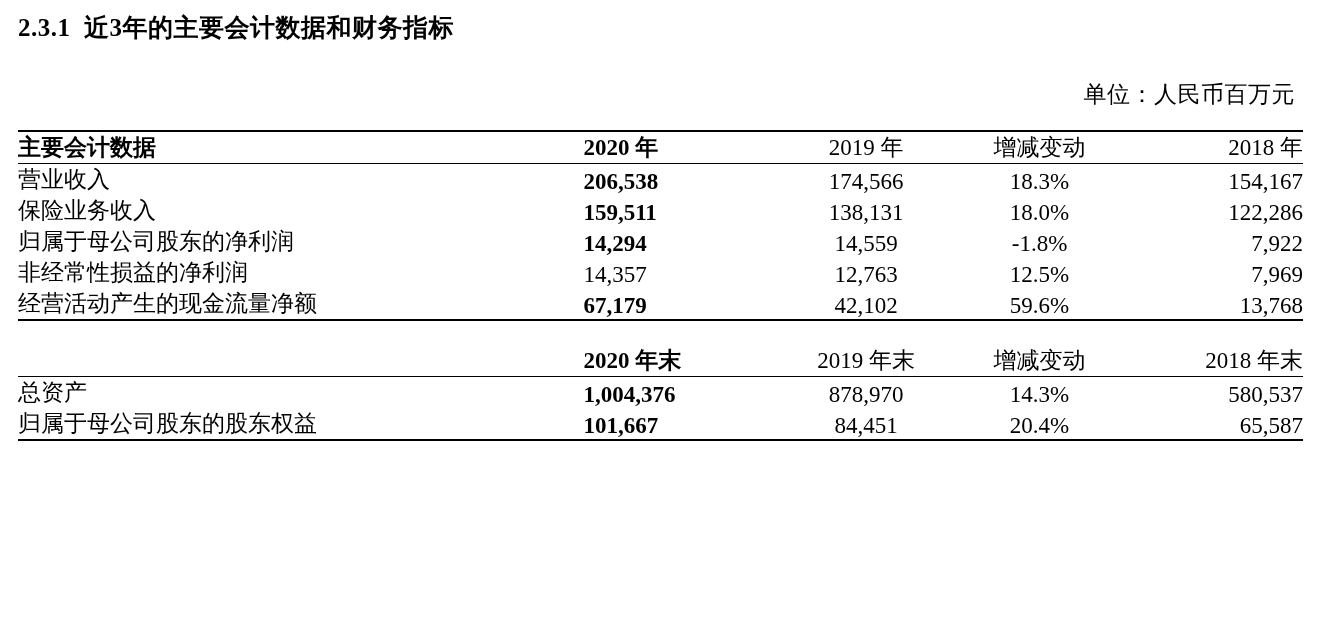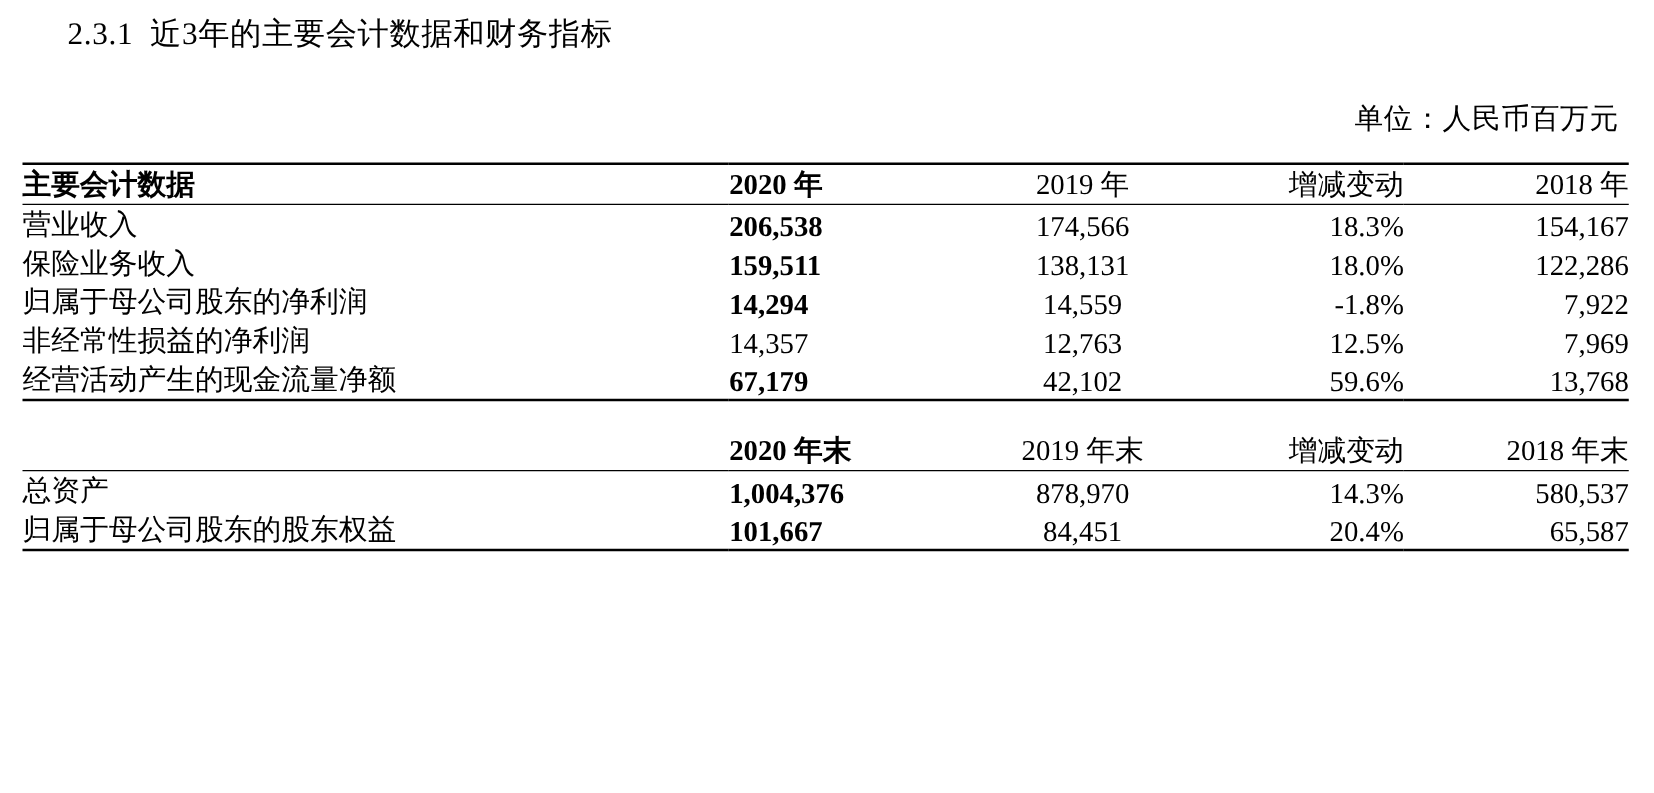--- a/index.html
+++ b/index.html
@@ -16,26 +16,25 @@
   }
   .page {
     position: relative;
     width: 1323px;
     height: 634px;
     box-sizing: border-box;
     padding: 0 20px 0 18px;
   }
   .section-heading {
     font-size: 25px;
-    font-weight: normal;
+    font-weight: bold;
     letter-spacing: 0.5px;
     margin-top: 12px;
     margin-bottom: 0;
     line-height: 1.3;
-    margin-left: 36px;
   }
   .unit-line {
     text-align: right;
     font-size: 23px;
     margin-top: 34px;
     padding-right: 8px;
     letter-spacing: 0.5px;
     font-family: Liberation Serif, serif;
   }
   table.fin {
@@ -48,21 +47,21 @@
     margin-top: 20px;
   }
   table.fin td, table.fin th {
     padding: 0;
     vertical-align: bottom;
     font-weight: normal;
   }
   .col-label { width: 44%; text-align: left; }
   .col-a { width: 15%; text-align: left; padding-right: 4px; }
   .col-b { width: 14%; text-align: center; padding-right: 4px; }
-  .col-c { width: 13%; text-align: right; padding-right: 4px; }
+  .col-c { width: 13%; text-align: center; padding-right: 4px; }
   .col-d { width: 14%; text-align: right; padding-right: 4px; }
 
   .hdr-row td {
     padding-top: 9px;
     padding-bottom: 10px;
   }
   .hdr-row td.col-label,
   .hdr-row td.col-a {
     font-weight: bold;
     margin-top: 23px;

